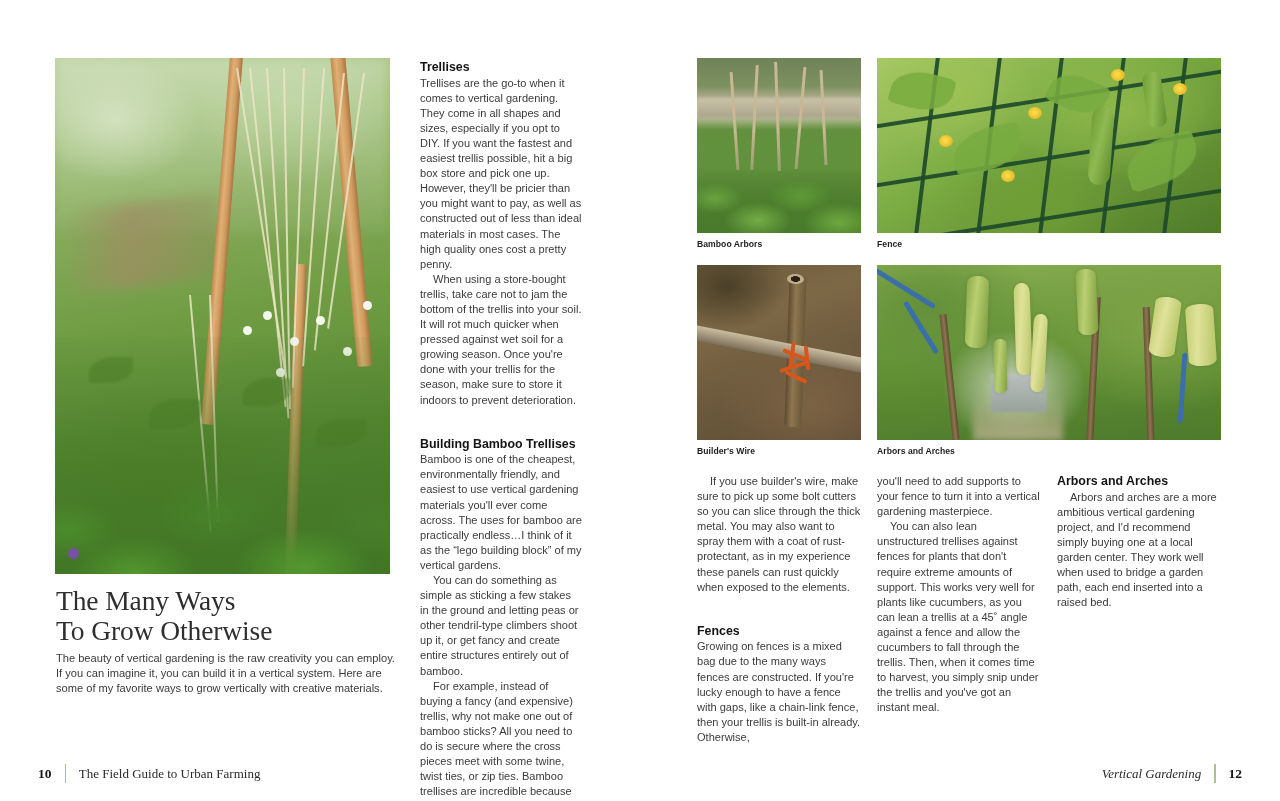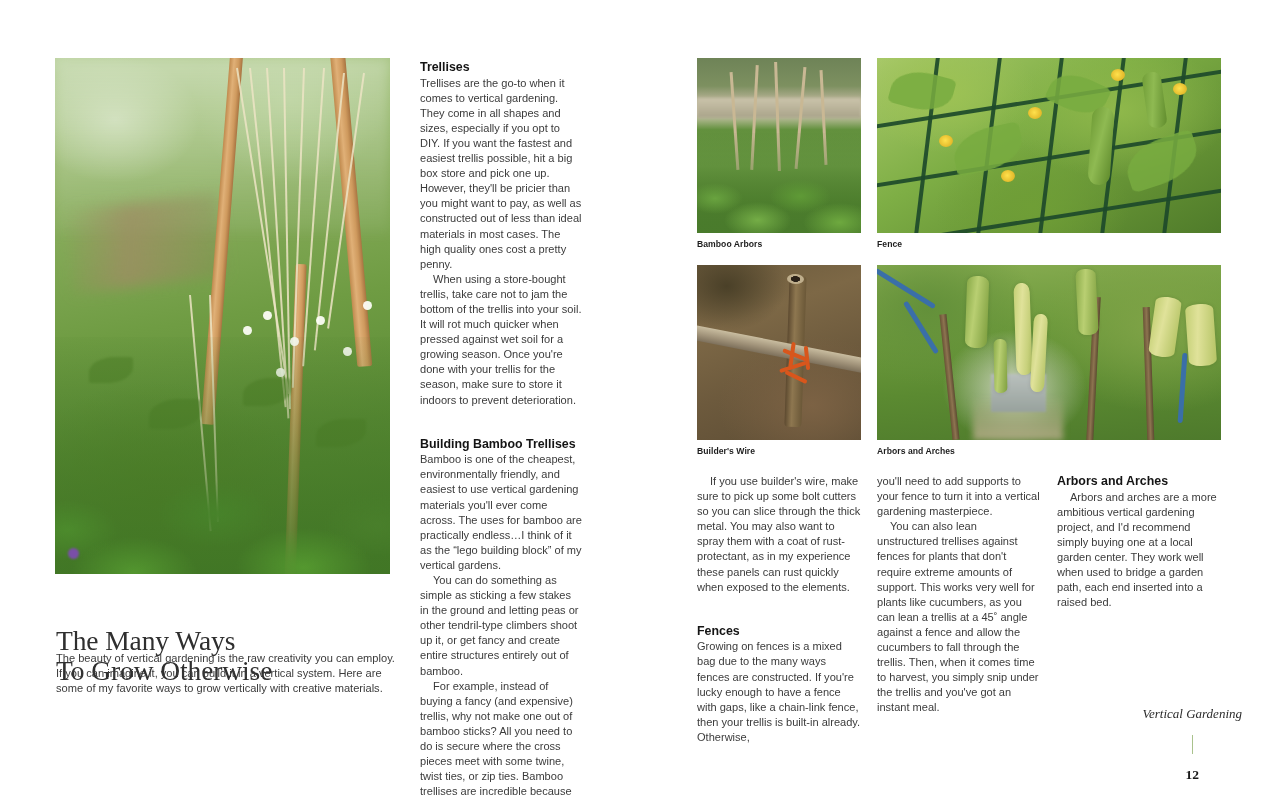--- a/index.html
+++ b/index.html
@@ -99,21 +99,20 @@
   .left-title {
     position: absolute;
     left: 56px; top: 586px;
     width: 345px;
     font-family: "Liberation Serif", serif;
     font-size: 27.5px;
     line-height: 30px;
     color: #2f2f2f;
     font-weight: 400;
     letter-spacing: -0.1px;
-    margin-top: 40px;
   }
   .left-intro {
     position: absolute;
     left: 56px; top: 651px;
     width: 340px;
     font-size: 11.1px;
     line-height: 15.1px;
     color: #3a3a3a;
   }
 
@@ -238,21 +237,21 @@
   
   .footer {
     position: absolute;
     bottom: 18px;
     display: flex;
     align-items: center;
     gap: 13px;
     font-family: "Liberation Serif", serif;
   }
   .footer-left { left: 38px; }
-  .footer-right { right: 38px; flex-direction: column; }
+  .footer-right { right: 38px; }
   .folio {
     font-size: 13.5px;
     font-weight: bold;
     color: #1a1a1a;
   }
   .rule {
     width: 1.3px;
     height: 19px;
     background: #a9c28c;
   }
@@ -318,20 +317,25 @@
       <p>Trellises are the go-to when it comes to vertical gardening. They come in all shapes and sizes, especially if you opt to DIY. If you want the fastest and easiest trellis possible, hit a big box store and pick one up. However, they'll be pricier than you might want to pay, as well as constructed out of less than ideal materials in most cases. The high quality ones cost a pretty penny.</p>
       <p class="indent">When using a store-bought trellis, take care not to jam the bottom of the trellis into your soil. It will rot much quicker when pressed against wet soil for a growing season. Once you're done with your trellis for the season, make sure to store it indoors to prevent deterioration.</p>
 
       <h3 class="spaced">Building Bamboo Trellises</h3>
       <p>Bamboo is one of the cheapest, environmentally friendly, and easiest to use vertical gardening materials you'll ever come across. The uses for bamboo are practically endless…I think of it as the “lego building block” of my vertical gardens.</p>
       <p class="indent">You can do something as simple as sticking a few stakes in the ground and letting peas or other tendril-type climbers shoot up it, or get fancy and create entire structures entirely out of bamboo.</p>
       <p class="indent">For example, instead of buying a fancy (and expensive) trellis, why not make one out of bamboo sticks? All you need to do is secure where the cross pieces meet with some twine, twist ties, or zip ties. Bamboo trellises are incredible because you can customize them to your exact needs.</p>
 
     </div>
 
+    <div class="footer footer-left">
+      <span class="folio">10</span>
+      <span class="rule"></span>
+      <span class="runhead">The Field Guide to Urban Farming</span>
+    </div>
   </div>
 
   <div class="page-right">
 
     <div class="photo ph-bamboo" style="left:57px;">
       <div class="bam-bg2"></div>
       <div class="bam-wall"></div>
       <div class="bam-stick" style="left:22%;top:8%;height:56%;transform:rotate(-4deg);"></div>
       <div class="bam-stick" style="left:34%;top:4%;height:60%;transform:rotate(3deg);"></div>
       <div class="bam-stick" style="left:48%;top:2%;height:62%;transform:rotate(-2deg);"></div>

